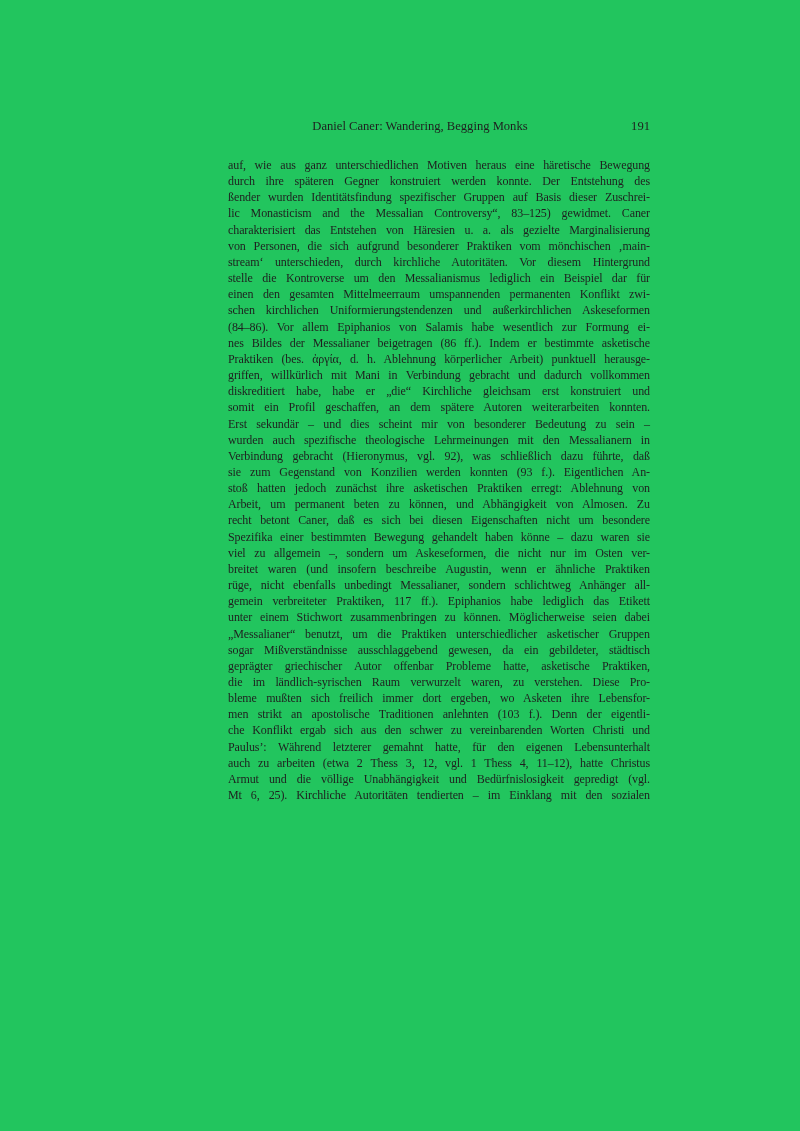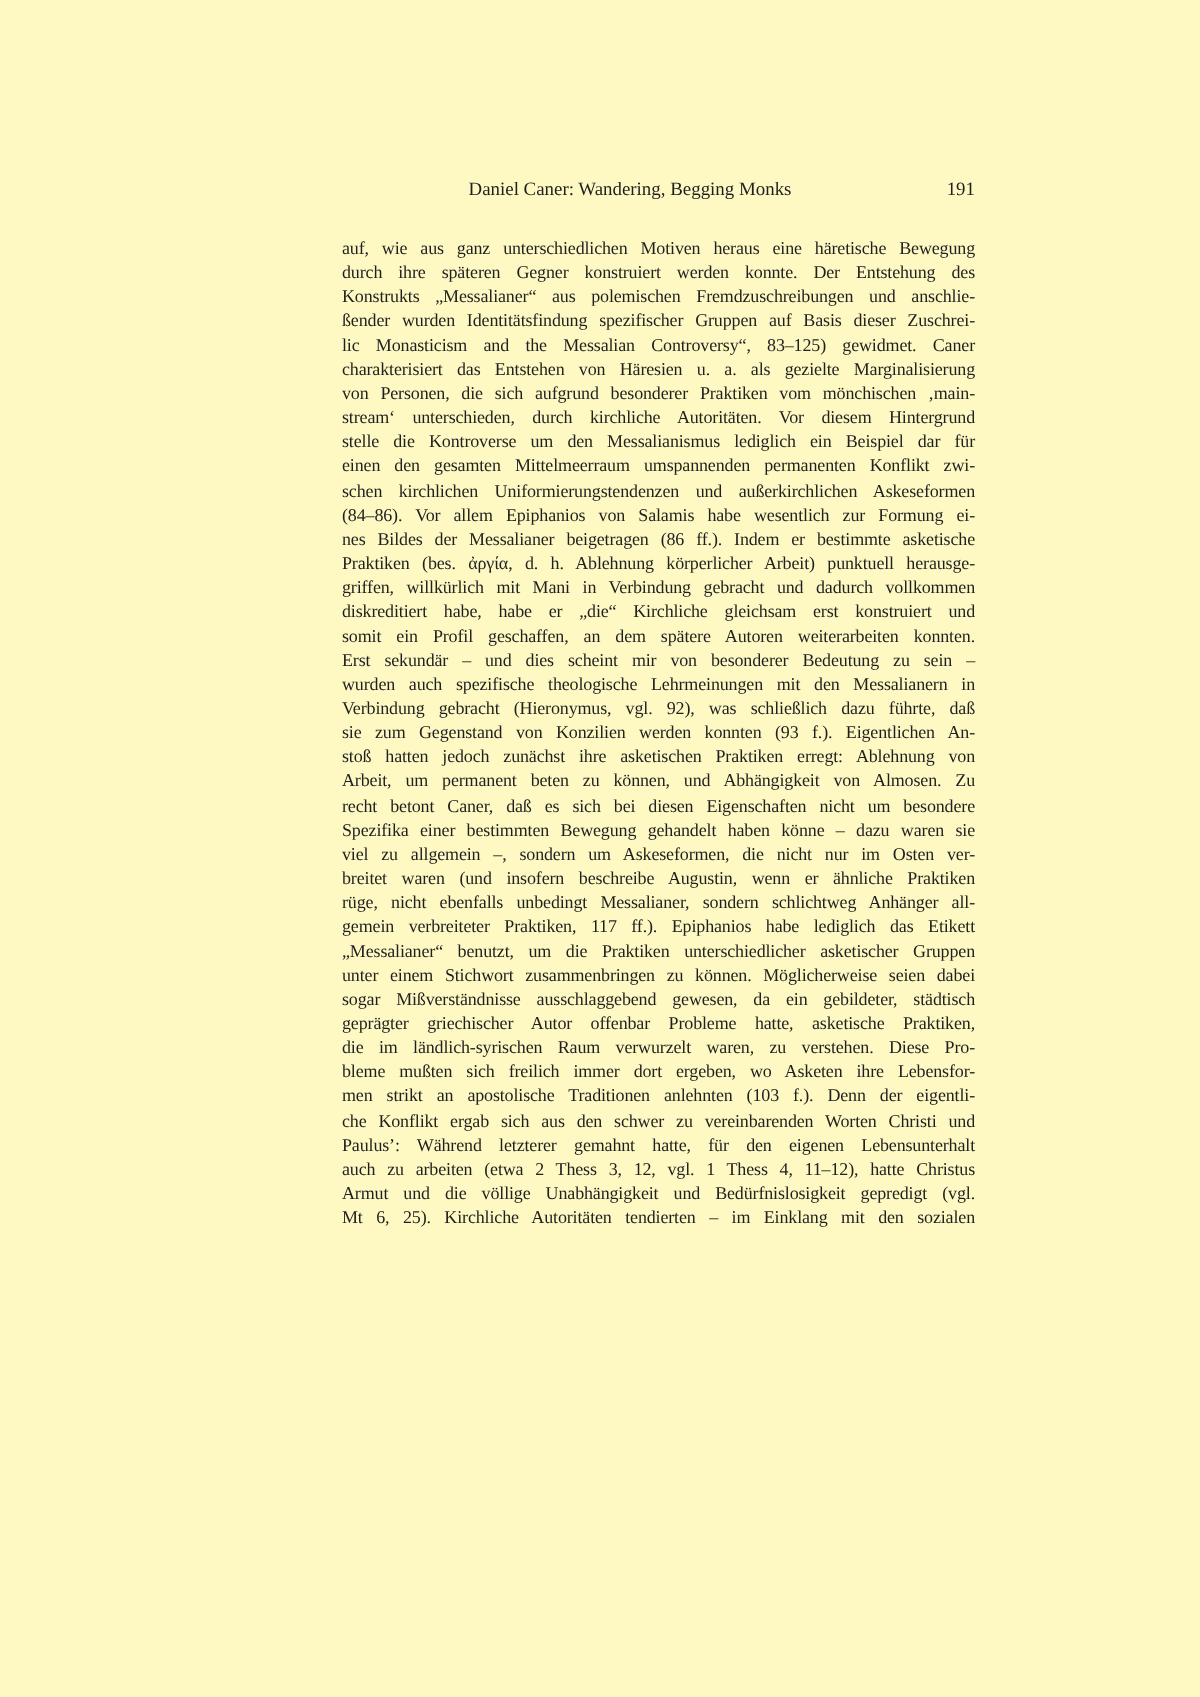--- a/index.html
+++ b/index.html
@@ -12,21 +12,21 @@
     height: 1131px;
     position: relative;
     background: #ffffff;
     font-family: "Liberation Serif", "DejaVu Serif", serif;
     color: #1f1f1f;
     overflow: hidden;
   }
   .page {
     position: absolute;
     inset: 0;
-    background: #fef9c3;
+    background: #22c55e;
   }
   .running-header {
     position: absolute;
     top: 118px;
     left: 190px;
     width: 460px;
     height: 17px;
     font-size: 12.6px;
     line-height: 17px;
     text-align: center;
@@ -65,21 +65,20 @@
 <div class="page">
 
   <div class="running-header">
     <span class="header-title">Daniel Caner: Wandering, Begging Monks</span>
     <span class="page-number">191</span>
   </div>
 
   <div class="body-text" id="body-text">
       <div class="line">auf, wie aus ganz unterschiedlichen Motiven heraus eine häretische Bewegung</div>
       <div class="line">durch ihre späteren Gegner konstruiert werden konnte. Der Entstehung des</div>
-      <div class="line">Konstrukts „Messalianer“ aus polemischen Fremdzuschreibungen und anschlie-</div>
       <div class="line">ßender wurden Identitätsfindung spezifischer Gruppen auf Basis dieser Zuschrei-</div>
       <div class="line">lic Monasticism and the Messalian Controversy“, 83–125) gewidmet. Caner</div>
       <div class="line">charakterisiert das Entstehen von Häresien u. a. als gezielte Marginalisierung</div>
       <div class="line">von Personen, die sich aufgrund besonderer Praktiken vom mönchischen ‚main-</div>
       <div class="line">stream‘ unterschieden, durch kirchliche Autoritäten. Vor diesem Hintergrund</div>
       <div class="line">stelle die Kontroverse um den Messalianismus lediglich ein Beispiel dar für</div>
       <div class="line">einen den gesamten Mittelmeerraum umspannenden permanenten Konflikt zwi-</div>
       <div class="line">schen kirchlichen Uniformierungstendenzen und außerkirchlichen Askeseformen</div>
       <div class="line">(84–86). Vor allem Epiphanios von Salamis habe wesentlich zur Formung ei-</div>
       <div class="line">nes Bildes der Messalianer beigetragen (86 ff.). Indem er bestimmte asketische</div>
@@ -92,22 +91,22 @@
       <div class="line">Verbindung gebracht (Hieronymus, vgl. 92), was schließlich dazu führte, daß</div>
       <div class="line">sie zum Gegenstand von Konzilien werden konnten (93 f.). Eigentlichen An-</div>
       <div class="line">stoß hatten jedoch zunächst ihre asketischen Praktiken erregt: Ablehnung von</div>
       <div class="line">Arbeit, um permanent beten zu können, und Abhängigkeit von Almosen. Zu</div>
       <div class="line">recht betont Caner, daß es sich bei diesen Eigenschaften nicht um besondere</div>
       <div class="line">Spezifika einer bestimmten Bewegung gehandelt haben könne – dazu waren sie</div>
       <div class="line">viel zu allgemein –, sondern um Askeseformen, die nicht nur im Osten ver-</div>
       <div class="line">breitet waren (und insofern beschreibe Augustin, wenn er ähnliche Praktiken</div>
       <div class="line">rüge, nicht ebenfalls unbedingt Messalianer, sondern schlichtweg Anhänger all-</div>
       <div class="line">gemein verbreiteter Praktiken, 117 ff.). Epiphanios habe lediglich das Etikett</div>
+      <div class="line">unter einem Stichwort zusammenbringen zu können. Möglicherweise seien dabei</div>
       <div class="line">„Messalianer“ benutzt, um die Praktiken unterschiedlicher asketischer Gruppen</div>
-      <div class="line">unter einem Stichwort zusammenbringen zu können. Möglicherweise seien dabei</div>
       <div class="line">sogar Mißverständnisse ausschlaggebend gewesen, da ein gebildeter, städtisch</div>
       <div class="line">geprägter griechischer Autor offenbar Probleme hatte, asketische Praktiken,</div>
       <div class="line">die im ländlich-syrischen Raum verwurzelt waren, zu verstehen. Diese Pro-</div>
       <div class="line">bleme mußten sich freilich immer dort ergeben, wo Asketen ihre Lebensfor-</div>
       <div class="line">men strikt an apostolische Traditionen anlehnten (103 f.). Denn der eigentli-</div>
       <div class="line">che Konflikt ergab sich aus den schwer zu vereinbarenden Worten Christi und</div>
       <div class="line">Paulus’: Während letzterer gemahnt hatte, für den eigenen Lebensunterhalt</div>
       <div class="line">auch zu arbeiten (etwa 2 Thess 3, 12, vgl. 1 Thess 4, 11–12), hatte Christus</div>
       <div class="line">Armut und die völlige Unabhängigkeit und Bedürfnislosigkeit gepredigt (vgl.</div>
       <div class="line">Mt 6, 25). Kirchliche Autoritäten tendierten – im Einklang mit den sozialen</div>

